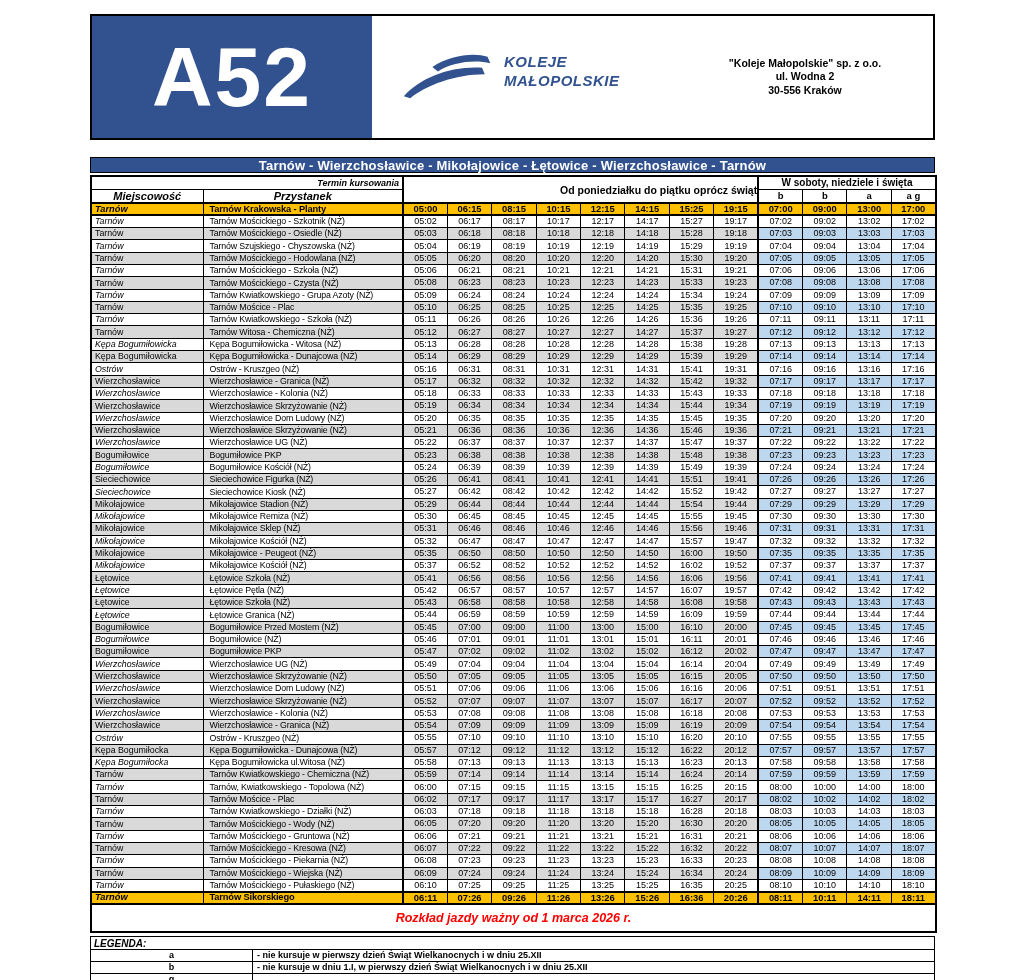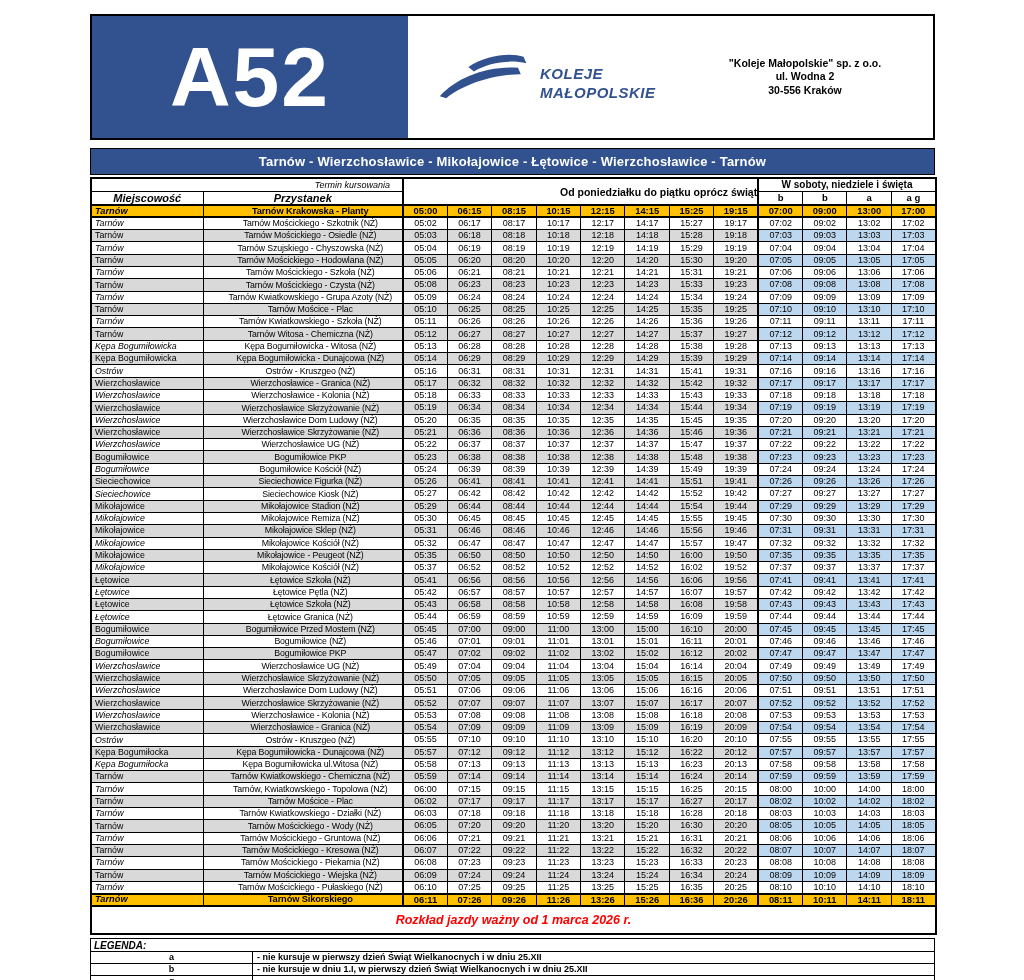--- a/index.html
+++ b/index.html
@@ -1,46 +1,46 @@
 <!DOCTYPE html>
 <html><head>
 <meta charset="utf-8">
 <style>
   * { box-sizing: border-box; margin: 0; padding: 0; }
   html,body { width:1024px; height:980px; background:#fff; font-family:"Liberation Sans", sans-serif; color:#000; }
   .sheet { position:absolute; left:90px; top:14px; width:845px; }
 
   
   .hdr { display:flex; height:126px; border:2px solid #000; background:#fff; }
-  .badge { width:316px; background:#31528F; color:#fff; display:flex; align-items:center; justify-content:center; }
+  .badge { width:280px; background:#31528F; color:#fff; display:flex; align-items:center; justify-content:center; }
   .badge span { font-size:84px; font-weight:bold; letter-spacing:2px; line-height:1; }
   .hdr-right { flex:1; display:flex; align-items:center; position:relative; }
-  .logo-wrap { display:flex; align-items:flex-end; margin-left:30px; }
+  .logo-wrap { display:flex; align-items:flex-start; margin-left:30px; }
   .logo-text { margin-left:10px; color:#31528F; font-style:italic; font-weight:bold; font-size:15px; line-height:19px; letter-spacing:0.5px; }
   .company { margin-left:auto; margin-right:12px; width:232px; text-align:center; font-weight:bold; font-size:10.5px; line-height:13.5px; }
 
   
-  .routebar { margin-top:8px; height:27px; background:#31528F; border:1px solid #000; color:#fff;
+  .routebar { margin-top:17px; height:16px; background:#31528F; border:1px solid #000; color:#fff;
               display:flex; align-items:center; justify-content:center; font-weight:bold; font-size:13px; letter-spacing:0.2px; }
 
   
   table.tt { margin-top:2px; border-collapse:collapse; table-layout:fixed; width:845px; border:2px solid #000; }
   table.tt td { border:1px solid #000; overflow:hidden; white-space:nowrap; vertical-align:middle; }
-  .h-termin { font-weight:normal; font-style:italic; font-size:9px; text-align:right; padding-right:12px; height:13px; border-right-width:2px !important; }
+  .h-termin { font-weight:bold; font-style:italic; font-size:9px; text-align:right; padding-right:3px; height:13px; border-right-width:2px !important; }
   .h-weekday { font-weight:bold; font-size:10.5px; text-align:right; }
   .h-weekend { font-weight:bold; font-size:10px; text-align:center; height:13px; border-left-width:2px !important; }
   .h-col { font-weight:bold; font-style:italic; font-size:11px; text-align:center; height:14px; }
   .h-col.last { border-right-width:2px !important; }
   .h-letter { font-weight:bold; font-size:9.5px; text-align:center; }
   .h-letter.grp { border-left-width:2px !important; }
 
   tr.data-row { height:12.3px;margin-top:10px; }
   tr.data-row td { font-size:8.8px; line-height:1; }
   td.c-place { padding-left:3px; }
-  td.c-stop  { padding-left:15px; letter-spacing:-0.15px; border-right-width:2px !important;text-align:center; }
+  td.c-stop  { padding-left:6px; letter-spacing:-0.15px; border-right-width:2px !important; }
   td.c-time  { text-align:center; font-size:9px !important; }
   td.c-time.grp { border-left-width:2px !important; }
 
   tr.plain td { background:#fff; }
   tr.plain td.c-place { font-style:italic; }
   tr.shaded td.c-place, tr.shaded td.c-stop, tr.shaded td.c-time.weekday { background:#D9D9D9; }
   tr.shaded td.c-time.weekend { background:#BDD7EE; }
   tr.highlight td { background:#FFC000; font-weight:bold; border-top-width:2px; border-bottom-width:2px; font-size:9.3px !important; }
   tr.highlight td.c-place { font-style:italic; }
   tr.highlight td.c-time { font-size:9.4px !important; }

